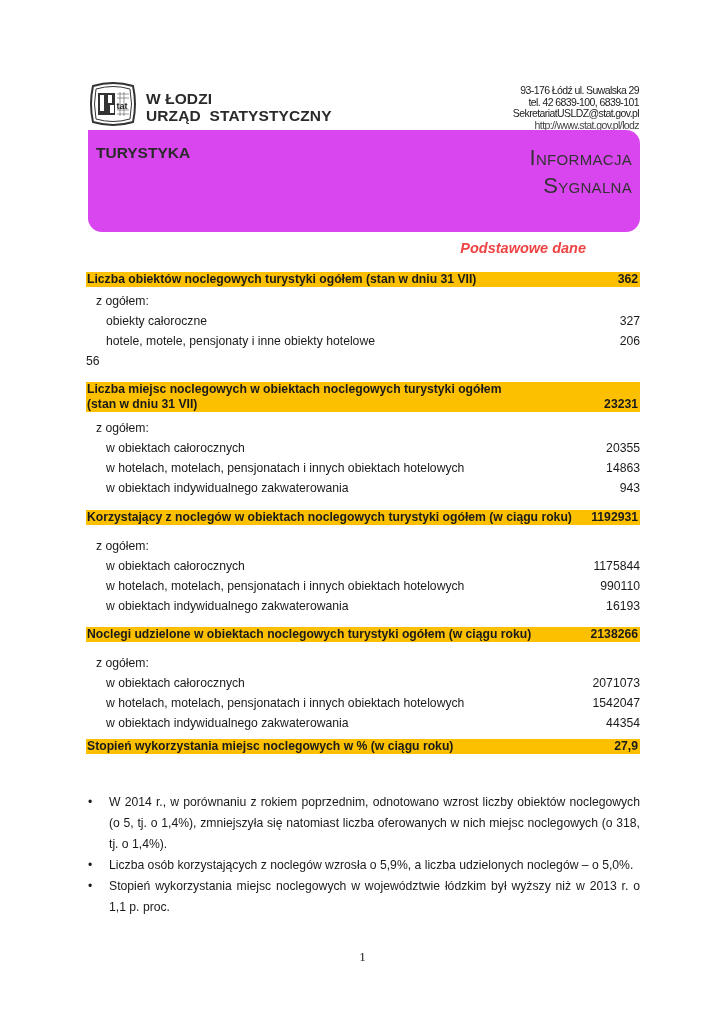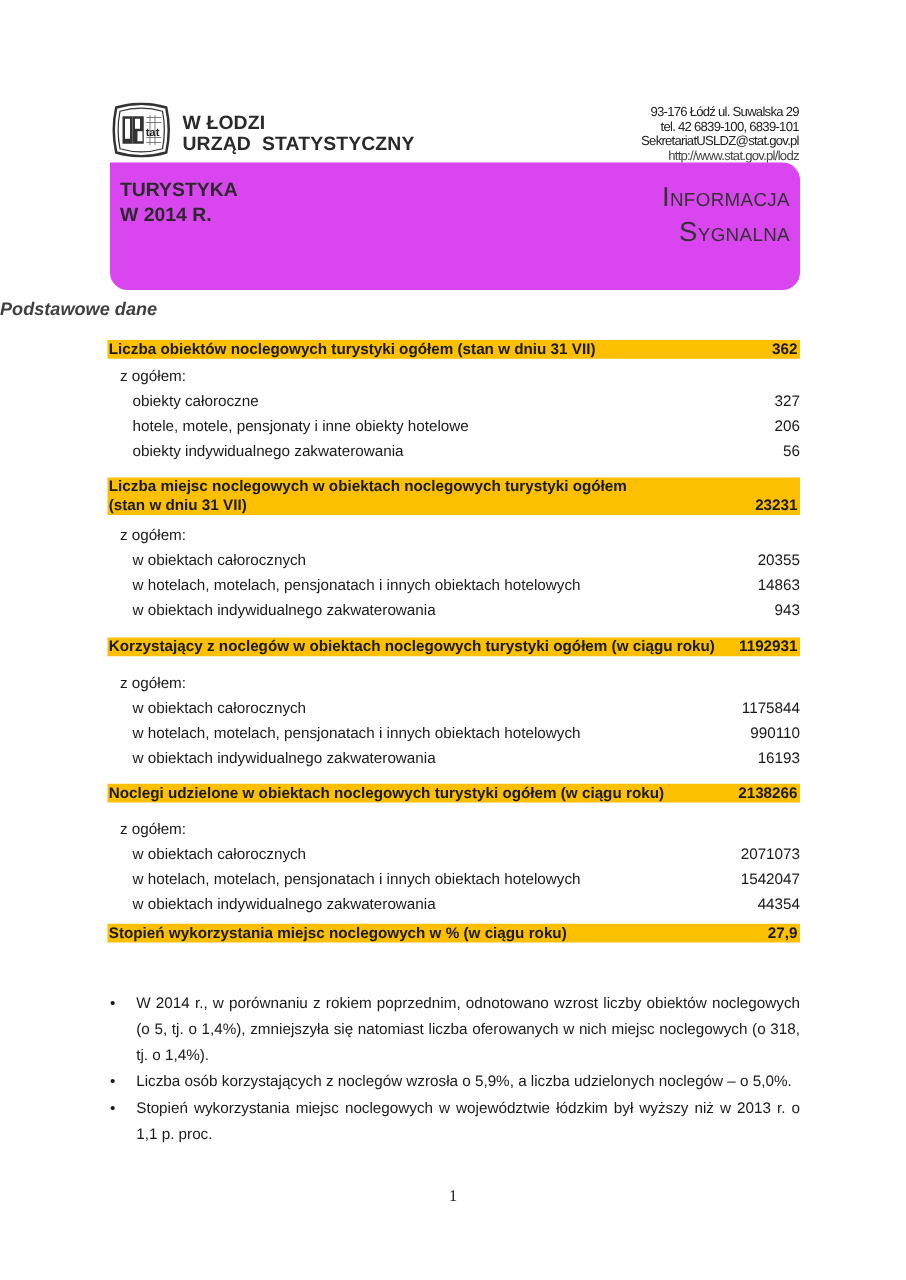--- a/index.html
+++ b/index.html
@@ -25,22 +25,22 @@
     .banner-left {
       position: absolute; left: 8px; top: 13px;
       font-weight: bold; font-size: 15.5px; line-height: 19.5px; color: #2a2a2a;
     }
     .banner-right {
       position: absolute; right: 8px; top: 14px; text-align: right;
       font-size: 22px; line-height: 28px; color: #333; font-variant: small-caps;
       letter-spacing: 0.3px;
     }
     .section-title {
-      position: absolute; left: 0; width: 586px; top: 240px; text-align: left;
-      font-style: italic; font-weight: bold; font-size: 14.5px; color: #404040;
+      position: absolute; left: 0; width: 586px; top: 240px; text-align: right;
+      font-style: italic; font-weight: bold; font-size: 14.5px; color: #ef4444;
     }
     .table { position: absolute; left: 86px; width: 554px; top: 272px; font-size: 12.2px; }
     .row { display: flex; justify-content: space-between; align-items: flex-end; }
     .hl {
       background: #fcc000; font-weight: bold; padding: 0 2px 0 1px; line-height: 15px;
     }
     .sub { line-height: 20px; }
     .sub .lbl { padding-left: 20px; }
     .sub.zl .lbl { padding-left: 10px; }
     .val { text-align: right; }
@@ -85,21 +85,20 @@
 <div class="contact">
   <div>93-176 Łódź ul. Suwalska 29</div>
   <div>tel. 42 6839-100, 6839-101</div>
   <div>SekretariatUSLDZ@stat.gov.pl</div>
   <div class="url">http://www.stat.gov.pl/lodz</div>
 </div>
 
 <div class="banner">
   <div class="banner-left">
     <div>TURYSTYKA</div>
-    <div>W 2014 R.</div>
   </div>
   <div class="banner-right">
     <div>Informacja</div>
     <div>Sygnalna</div>
   </div>
 </div>
 
 <div class="section-title">Podstawowe dane</div>
 
 <div class="table">
@@ -114,21 +113,20 @@
     </div>
   <div class="row sub">
       <span class="lbl">obiekty całoroczne</span>
       <span class="val">327</span>
     </div>
   <div class="row sub">
       <span class="lbl">hotele, motele, pensjonaty i inne obiekty hotelowe</span>
       <span class="val">206</span>
     </div>
   <div class="row sub">
-      <span class="lbl">obiekty indywidualnego zakwaterowania</span>
       <span class="val">56</span>
     </div>
   <div style="height:11px"></div>
 
   <div class="row hl">
     <span>
       <span>Liczba miejsc noclegowych w obiektach noclegowych turystyki ogółem</span><br>
       <span>(stan w dniu 31 VII)</span>
     </span>
     <span class="val">23231</span>

